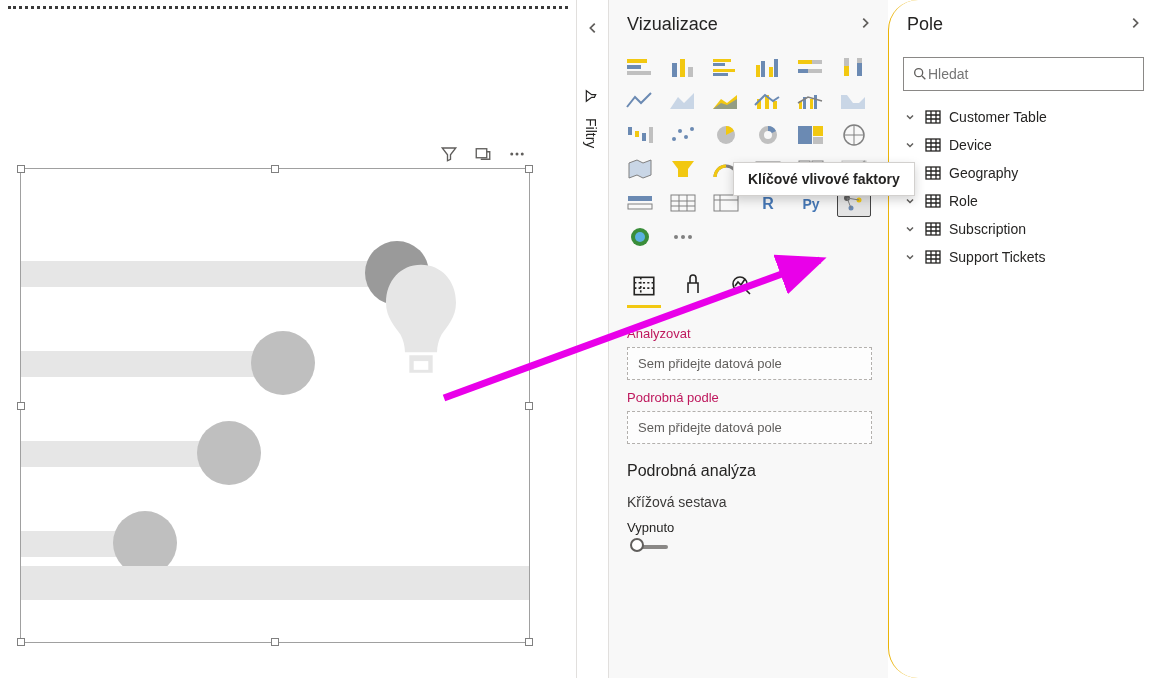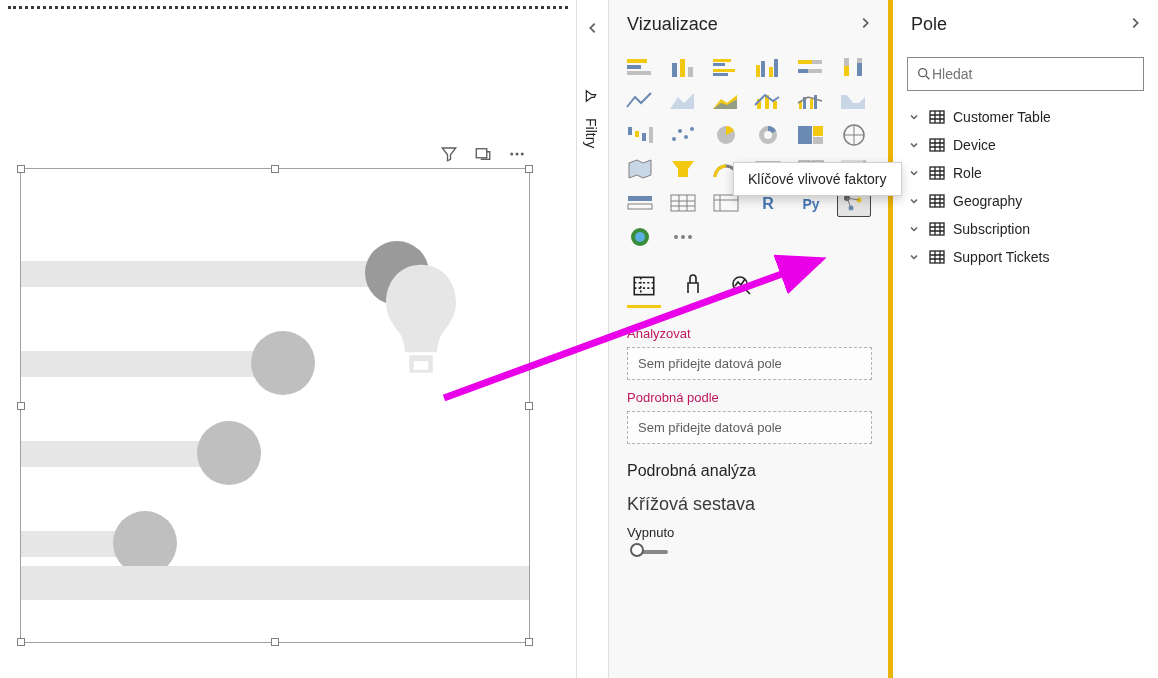--- a/index.html
+++ b/index.html
@@ -196,21 +196,21 @@
       background: #fdfdfd;
       color: #605e5c;
       font-size: 13px;
       padding: 8px 10px;
     }
 
     .drill-section {
       padding: 18px 16px 0 18px;
     }
     .drill-section .h { font-size: 16px; color: #252423; margin-bottom: 14px; }
-    .drill-row { font-size: 18px; color: #3b3a39; margin-bottom: 6px; }
+    .drill-row { font-size: 14px; color: #3b3a39; margin-bottom: 6px; }
     .toggle {
       display: inline-flex;
       align-items: center;
       gap: 10px;
       margin-top: 4px;
       flex-direction: column;
     }
     .toggle-track {
       width: 34px; height: 4px; background: #8a8886; border-radius: 2px; position: relative;
     }
@@ -218,22 +218,23 @@
       position: absolute; width: 14px; height: 14px; background: #fff; border: 2px solid #605e5c; border-radius: 50%; top: -7px; left: -4px;
     }
 
     
     .fields-panel {
       position: absolute;
       left: 888px;
       top: 0;
       width: 270px;
       height: 678px;
-      border-left: 5px solid #eab308;
+      border-left: 1px solid #eab308;
       background: #fff;
+      border-radius: 30px;
     }
     .search-box {
       margin: 8px 14px 10px 14px;
       border: 1px solid #8a8886;
       height: 34px;
       display: flex;
       align-items: center;
       padding: 0 8px;
       color: #605e5c;
     }
@@ -261,21 +262,21 @@
     
     .tooltip {
       position: absolute;
       top: 162px;
       left: 733px;
       background: #fff;
       border: 1px solid #d2d0ce;
       box-shadow: 0 4px 10px rgba(0,0,0,0.18);
       padding: 8px 14px;
       font-size: 14px;
-      font-weight: 400;
+      font-weight: 700;
       white-space: nowrap;
       z-index: 100;
     }
 
     
     .arrow-overlay {
       position: absolute;
       left: 0; top: 0;
       pointer-events: none;
       z-index: 90;
@@ -676,33 +677,33 @@
       <div class="field-item">
         <span class="chev-s">
           <svg viewBox="0 0 16 16" width="12" height="12" fill="none" stroke="#605e5c" stroke-width="2">
             <path d="M4 6l4 4 4-4"></path>
           </svg>
         </span>
         <span class="tbl-ico"><svg viewBox="0 0 16 14" width="16" height="14" fill="none" stroke="#252423" stroke-width="1.3">
             <rect x="1" y="1" width="14" height="12"></rect>
             <path d="M1 5h14M1 9h14M6 1v12M11 1v12"></path>
           </svg></span>
-        <span>Role</span>
+        <span>Geography</span>
       </div>
       <div class="field-item">
         <span class="chev-s">
           <svg viewBox="0 0 16 16" width="12" height="12" fill="none" stroke="#605e5c" stroke-width="2">
             <path d="M4 6l4 4 4-4"></path>
           </svg>
         </span>
         <span class="tbl-ico"><svg viewBox="0 0 16 14" width="16" height="14" fill="none" stroke="#252423" stroke-width="1.3">
             <rect x="1" y="1" width="14" height="12"></rect>
             <path d="M1 5h14M1 9h14M6 1v12M11 1v12"></path>
           </svg></span>
-        <span>Geography</span>
+        <span>Role</span>
       </div>
       <div class="field-item">
         <span class="chev-s">
           <svg viewBox="0 0 16 16" width="12" height="12" fill="none" stroke="#605e5c" stroke-width="2">
             <path d="M4 6l4 4 4-4"></path>
           </svg>
         </span>
         <span class="tbl-ico"><svg viewBox="0 0 16 14" width="16" height="14" fill="none" stroke="#252423" stroke-width="1.3">
             <rect x="1" y="1" width="14" height="12"></rect>
             <path d="M1 5h14M1 9h14M6 1v12M11 1v12"></path>

